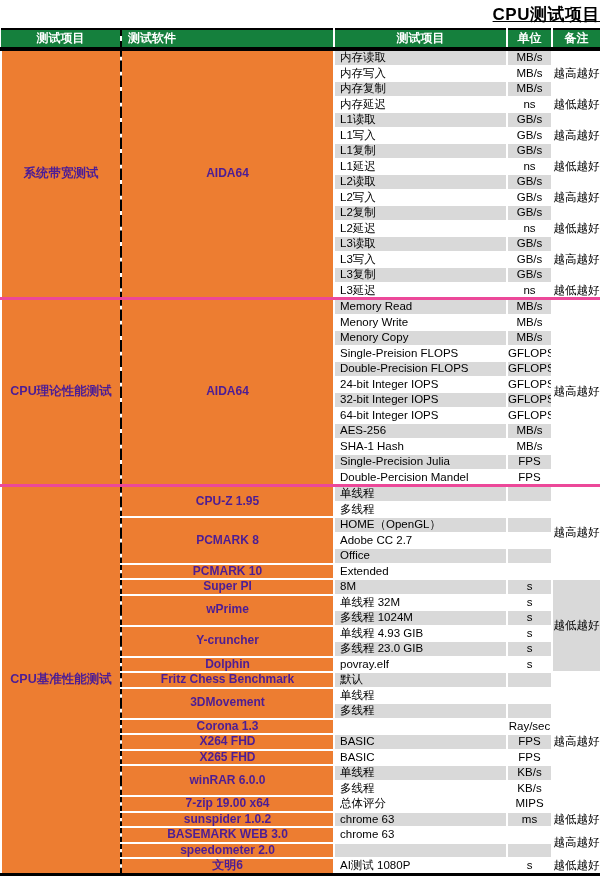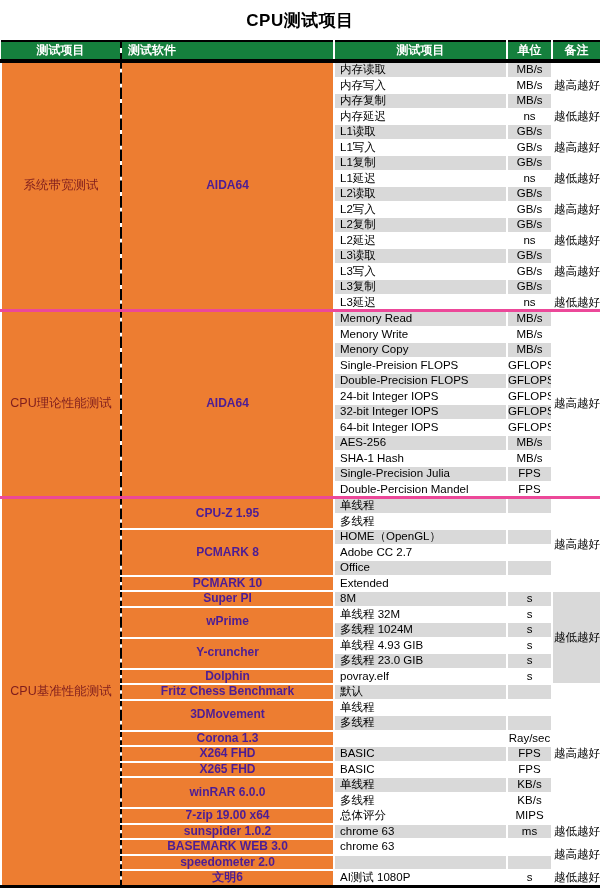--- a/index.html
+++ b/index.html
@@ -1,21 +1,21 @@
 <!DOCTYPE html>
 <html><head>
 <meta charset="utf-8">
 <style>
   html,body{margin:0;padding:0;background:#fff;}
   .page{
     width:600px;height:890px;overflow:hidden;background:#fff;
     font-family:"Liberation Sans","DejaVu Sans",sans-serif;color:#000;
   }
   .title-bar{
-    height:40px;display:flex;align-items:center;justify-content:center;
+    height:28px;display:flex;align-items:center;justify-content:flex-end;text-decoration:underline;
   }
   .title-bar .title{font-size:17px;font-weight:700;letter-spacing:.5px;}
   table.spec{
     width:600px;table-layout:fixed;border-collapse:collapse;
     border-top:2px solid #000;border-bottom:3px solid #000;
   }
   col.c1{width:120px}col.c2{width:213px}col.c3{width:173px}col.c4{width:45px}col.c5{width:49px}
   th,td{
     vertical-align:middle;padding:0;overflow:hidden;white-space:nowrap;
   }
@@ -24,30 +24,30 @@
     height:17px;line-height:17px;border-right:2px solid #fff;border-bottom:4px solid #000;
     text-align:center;
   }
   thead th.h-sw{text-align:left;padding-left:6px;border-left:2px dashed #000;margin-left:30px;}
   thead th.h-cat{border-right:none;}
   tbody td{
     height:13.5px;line-height:13.5px;font-size:11.5px;
     border:2px solid #fff;
   }
   td.cat{
-    background:#ED7D31;color:#7f1d1d;font-weight:400;font-size:12.5px;
+    background:#ED7D31;color:#4c1d95;font-weight:700;font-size:12.5px;
     text-align:center;border-right:none;
   }
   td.sw{
     background:#ED7D31;color:#4c1d95;font-weight:700;font-size:12px;
     text-align:center;border-left:2px dashed #000;
   }
   td.item{text-align:left;padding:0 5px;}
   td.unit{text-align:center;margin-top:34px;}
-  td.note{text-align:right;font-size:11.5px;}
+  td.note{text-align:center;font-size:11.5px;}
   td.g{background:#D9D9D9;}
   tr.section-start td{border-top:3px solid #ec4899;}
 </style>
 </head>
 <body>
 
 <div class="page">
   <div class="title-bar">
     <span class="title">CPU测试项目</span>
   </div>

